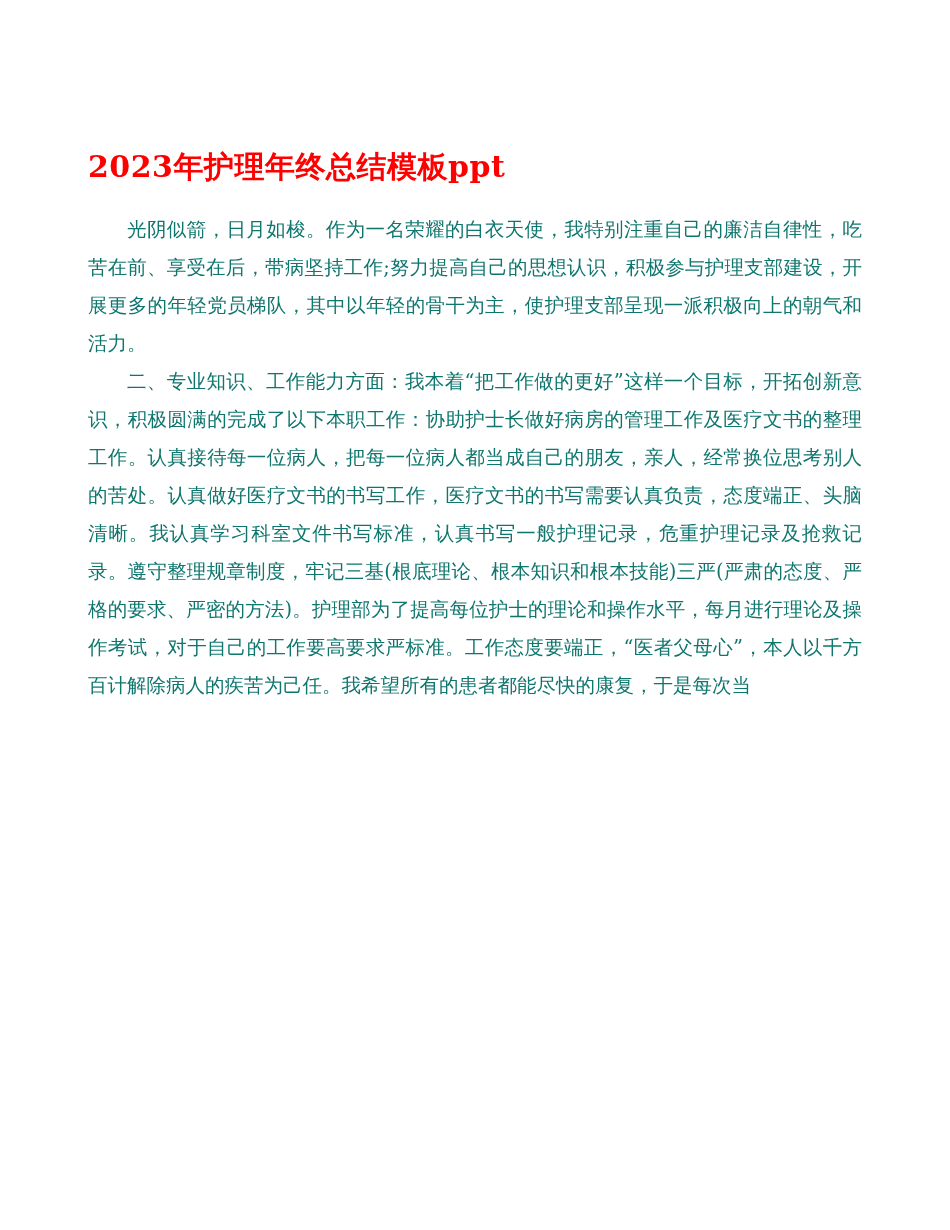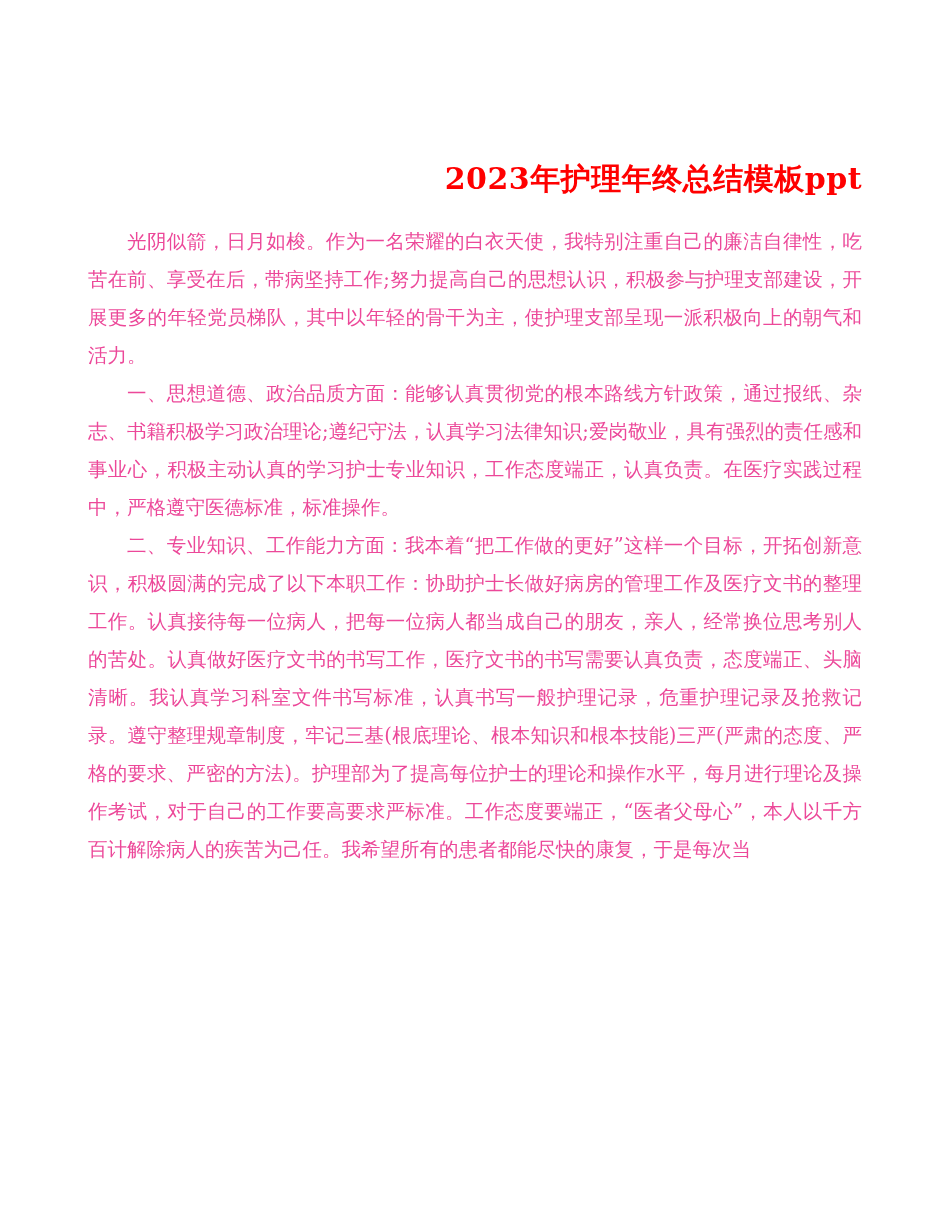--- a/index.html
+++ b/index.html
@@ -16,40 +16,39 @@
     width: 950px;
     min-height: 1230px;
     box-sizing: border-box;
     padding: 140px 88px 40px 88px;
     background: #ffffff;
   }
   .doc-title {
     color: #ff0000;
     font-size: 30px;
     font-weight: bold;
-    text-align: right;
+    text-align: left;
     letter-spacing: 0.5px;
-    margin: 16px 0 22px 0;
+    margin: 4px 0 22px 0;
     line-height: 1.5;
     font-family: "DejaVu Serif", "Liberation Serif", serif;
   }
   .body-text p {
     margin: 0;
     font-size: 19.5px;
     line-height: 1.95;
-    color: #ec4899;
+    color: #0f766e;
     text-align: justify;
     text-justify: inter-ideograph;
     text-indent: 2em;
     font-family: "DejaVu Serif", "Liberation Serif", serif;
   }
 </style>
 </head>
 <body>
 
 <div class="page">
   <h1 class="doc-title">2023年护理年终总结模板ppt</h1>
   <div class="body-text">
     <p>光阴似箭，日月如梭。作为一名荣耀的白衣天使，我特别注重自己的廉洁自律性，吃苦在前、享受在后，带病坚持工作;努力提高自己的思想认识，积极参与护理支部建设，开展更多的年轻党员梯队，其中以年轻的骨干为主，使护理支部呈现一派积极向上的朝气和活力。</p>
-    <p>一、思想道德、政治品质方面：能够认真贯彻党的根本路线方针政策，通过报纸、杂志、书籍积极学习政治理论;遵纪守法，认真学习法律知识;爱岗敬业，具有强烈的责任感和事业心，积极主动认真的学习护士专业知识，工作态度端正，认真负责。在医疗实践过程中，严格遵守医德标准，标准操作。</p>
     <p>二、专业知识、工作能力方面：我本着“把工作做的更好”这样一个目标，开拓创新意识，积极圆满的完成了以下本职工作：协助护士长做好病房的管理工作及医疗文书的整理工作。认真接待每一位病人，把每一位病人都当成自己的朋友，亲人，经常换位思考别人的苦处。认真做好医疗文书的书写工作，医疗文书的书写需要认真负责，态度端正、头脑清晰。我认真学习科室文件书写标准，认真书写一般护理记录，危重护理记录及抢救记录。遵守整理规章制度，牢记三基(根底理论、根本知识和根本技能)三严(严肃的态度、严格的要求、严密的方法)。护理部为了提高每位护士的理论和操作水平，每月进行理论及操作考试，对于自己的工作要高要求严标准。工作态度要端正，“医者父母心”，本人以千方百计解除病人的疾苦为己任。我希望所有的患者都能尽快的康复，于是每次当</p>
   </div>
 </div>
 
 </body></html>

